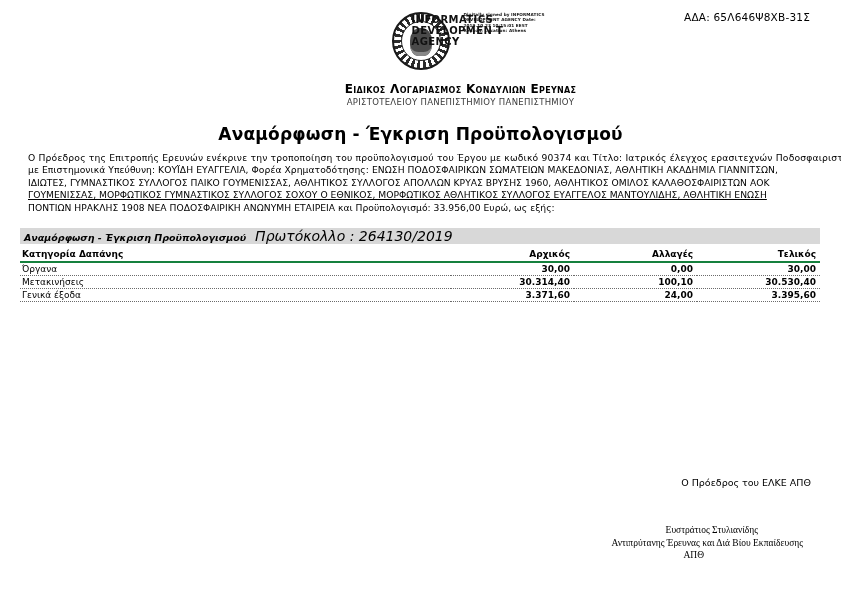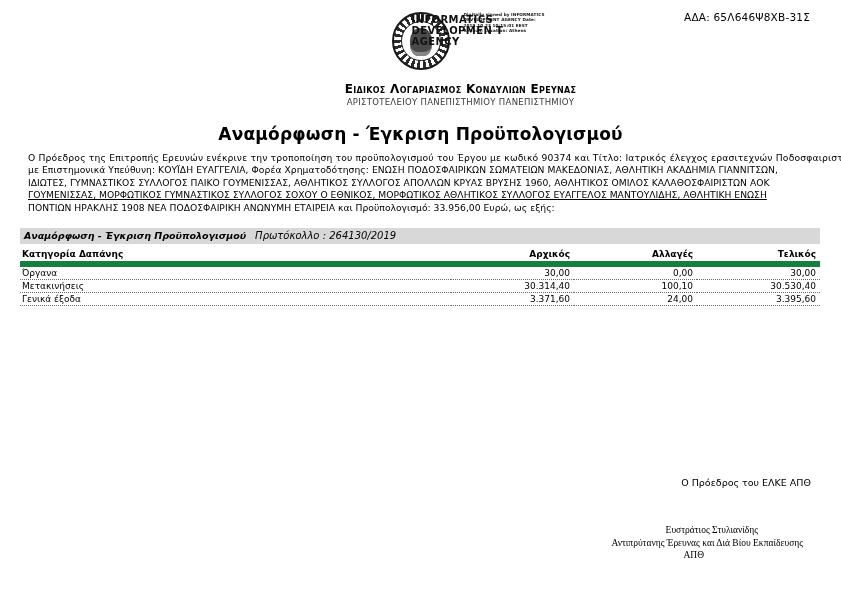--- a/index.html
+++ b/index.html
@@ -172,53 +172,54 @@
     font-size: 9.5px;
     white-space: nowrap;
   }
   .section-bar .sb-title {
     font-weight: bold;
     font-style: italic;
   }
   .section-bar .sb-proto {
     font-style: italic;
     margin-left: 6px;
-    font-size: 10px;
+    font-size: 14px;
   }
   table.budget {
     width: 100%;
     border-collapse: collapse;
     font-size: 9px;
     margin-top: 4px;
   }
   table.budget th {
     font-size: 9px;
     font-weight: bold;
     padding: 1px 4px 2px 4px;
-    border-bottom: 6px solid #15803d;
+    border-bottom: 2px solid #15803d;
   }
   table.budget th.cat {
     text-align: left;
     padding-left: 2px;
   }
   table.budget th.num {
     text-align: right;
     width: 115px;
   }
   table.budget td {
     padding: 1px 4px 1px 4px;
     border-bottom: 1px dotted #6a6a6a;
     font-size: 9px;
   }
   table.budget td.cat {
     text-align: left;
     padding-left: 2px;
   }
   table.budget td.num {
     text-align: right;
+    font-weight: bold;
   }
 
   
   .sig-title {
     position: absolute;
     top: 477px;
     left: 0;
     width: 811px;
     text-align: right;
     font-size: 9.5px;

